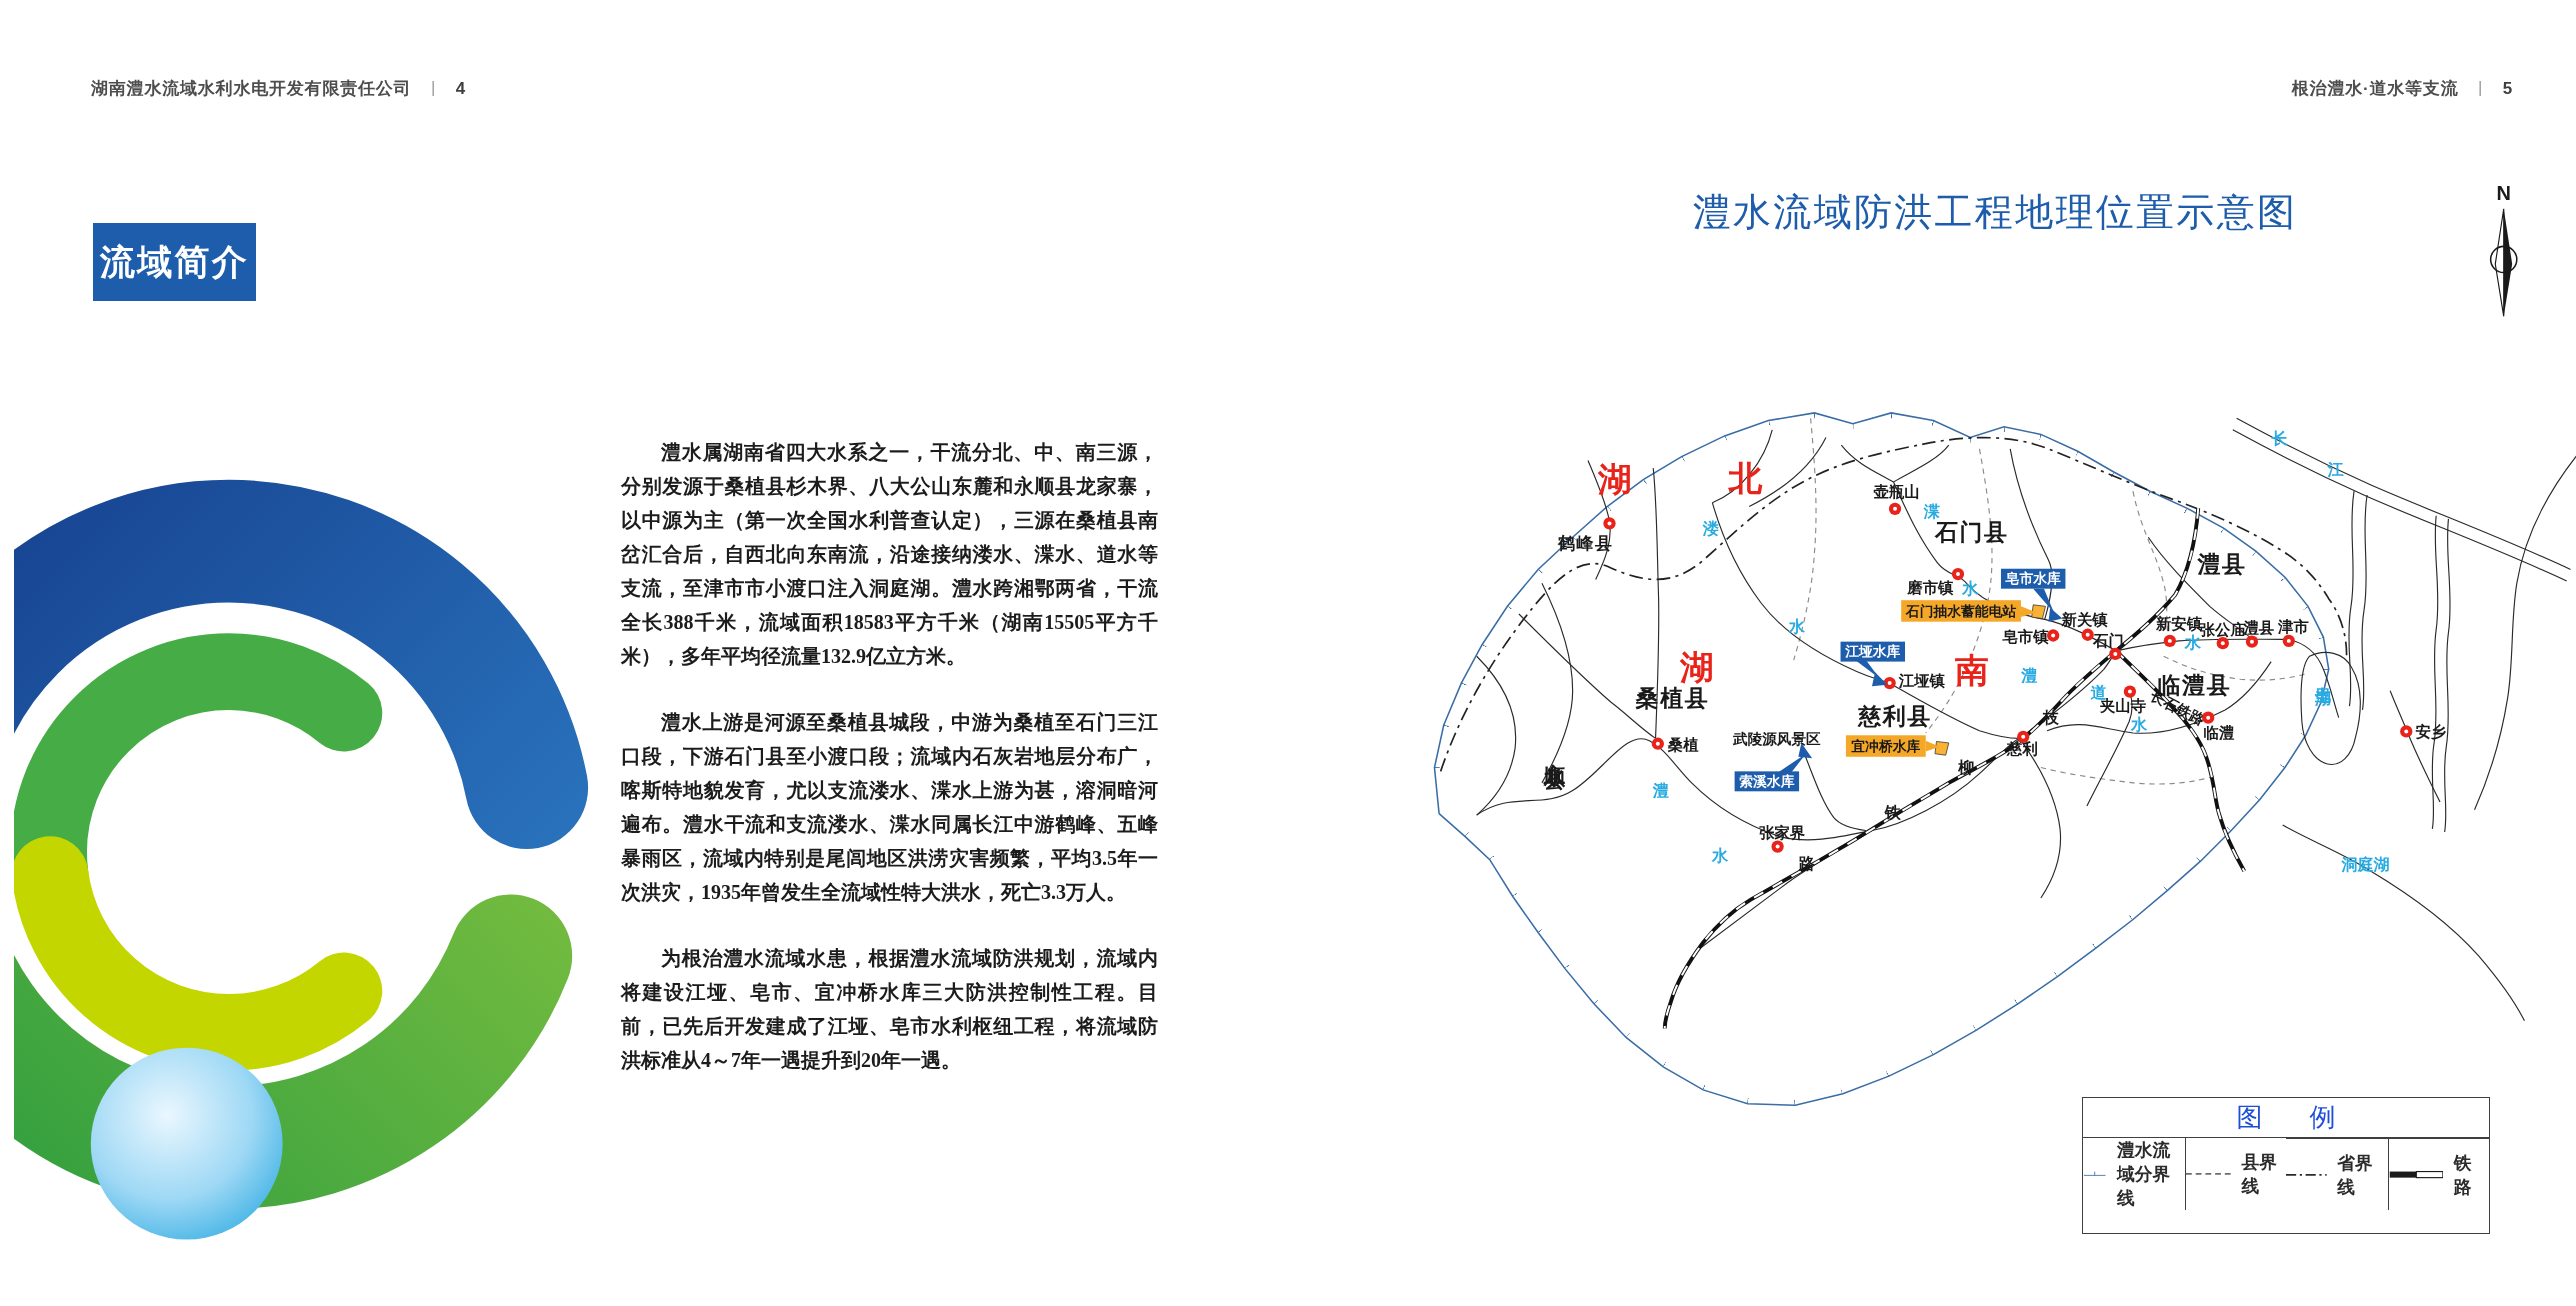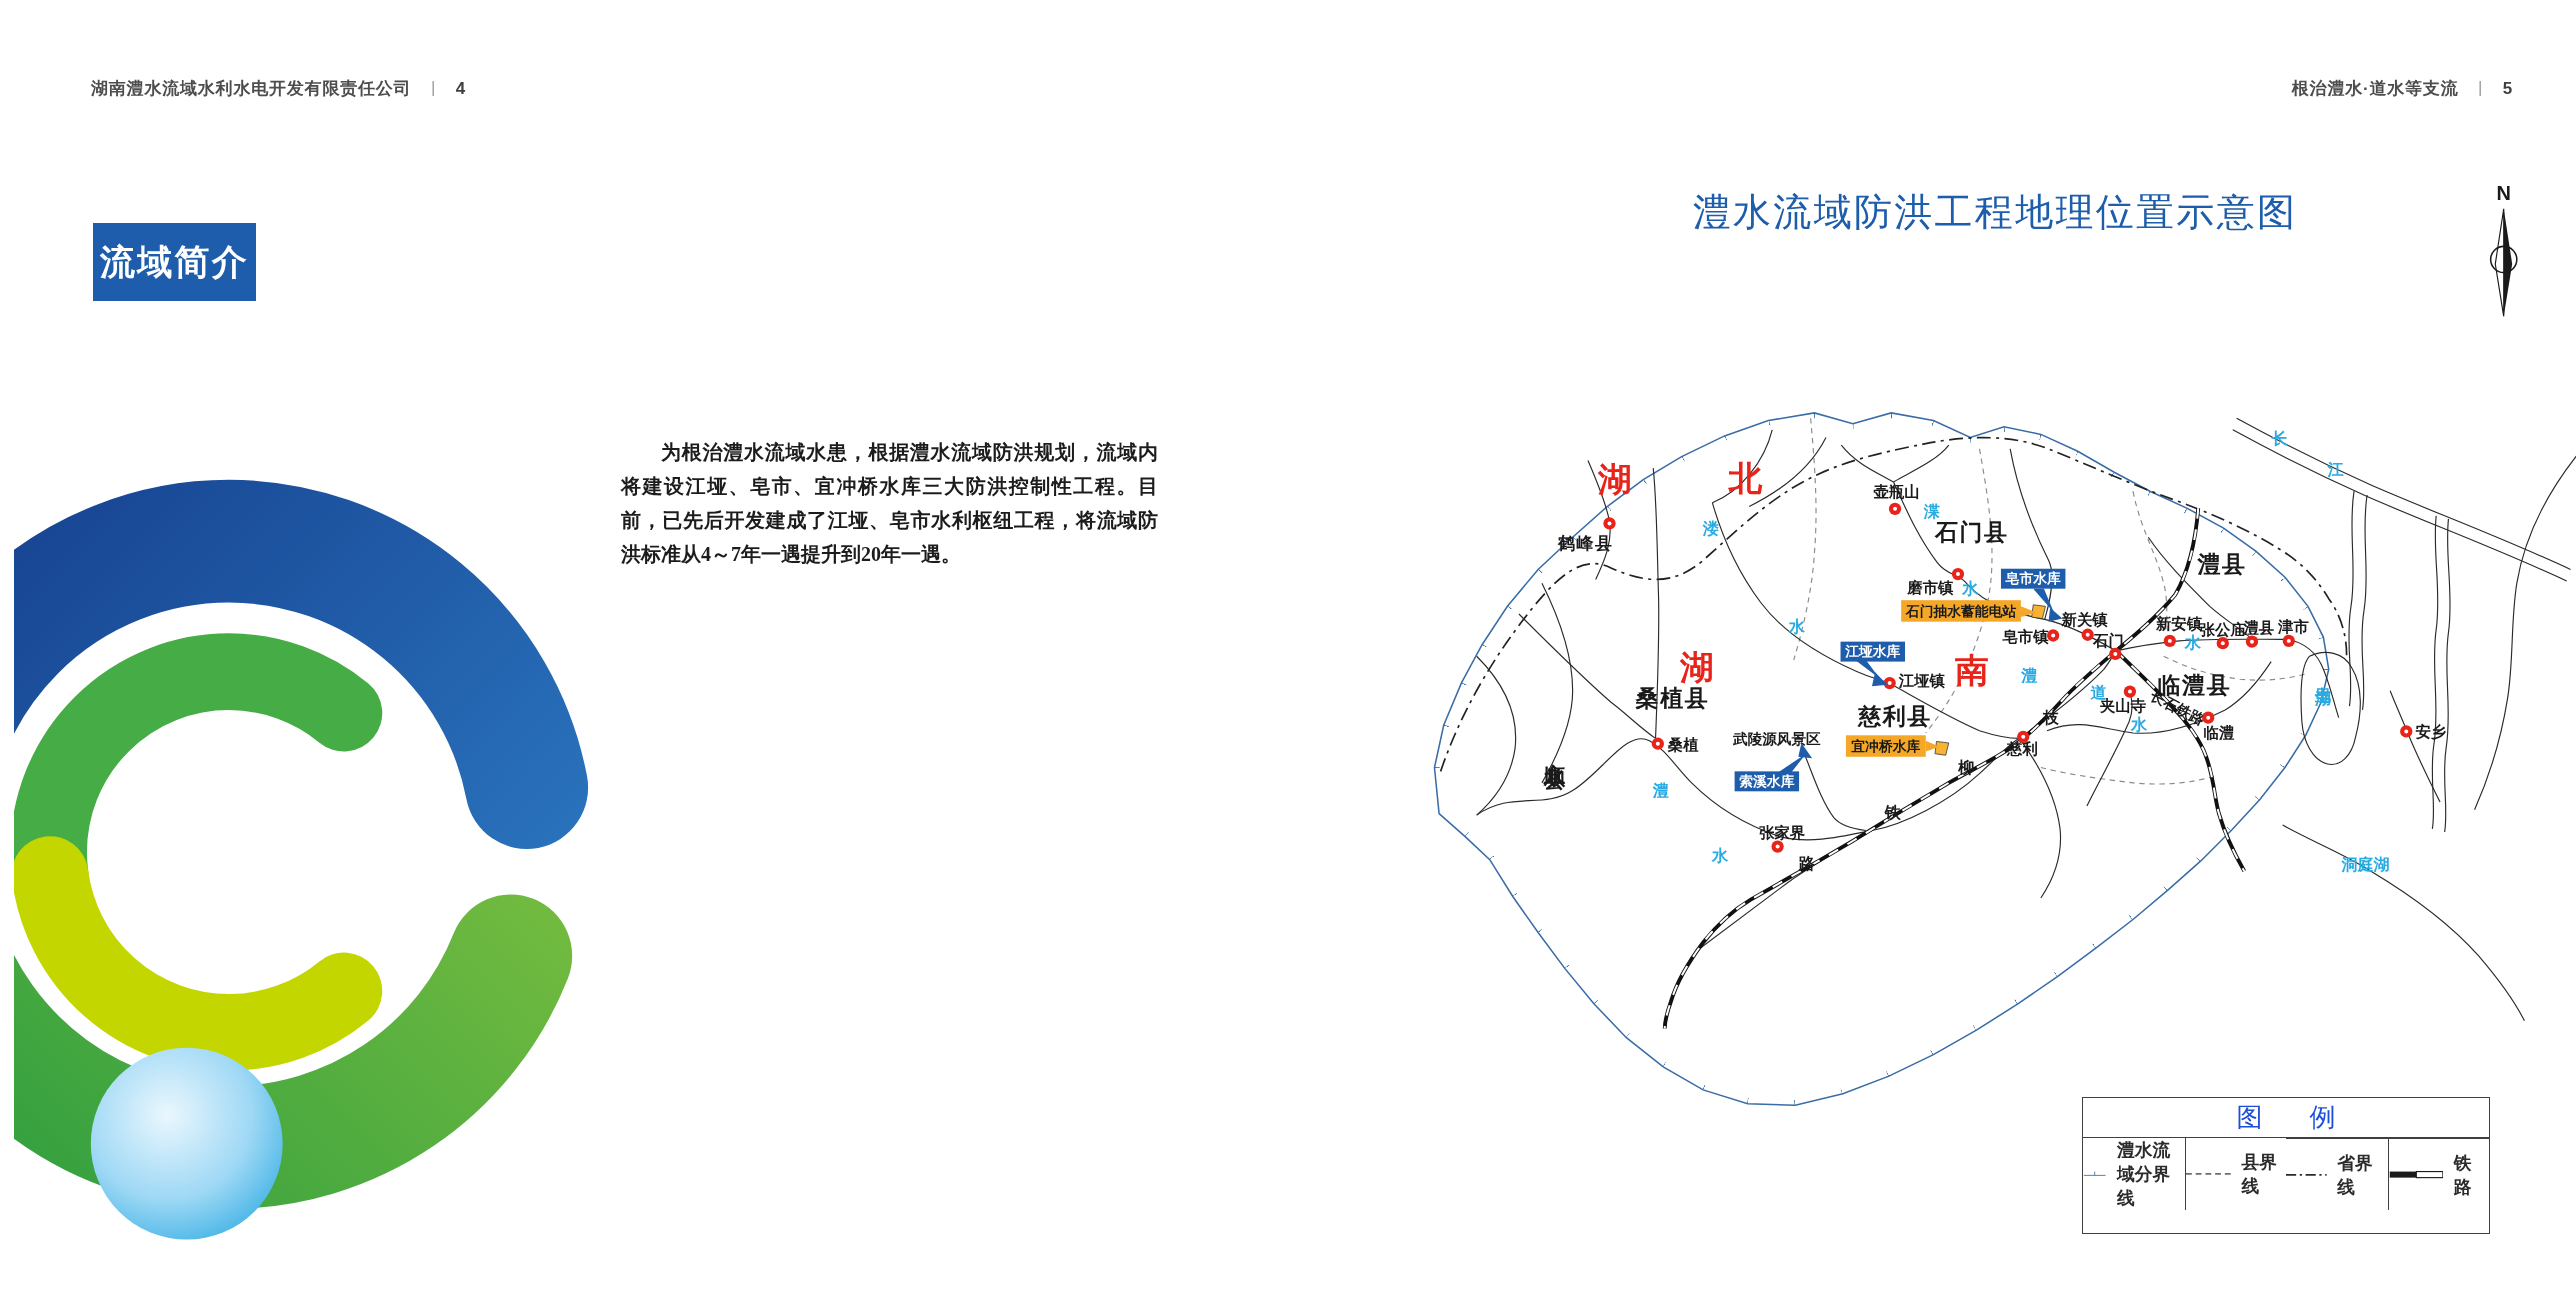--- a/index.html
+++ b/index.html
@@ -88,20 +88,22 @@
     <g>
       <circle cx="340" cy="585" r="395" fill="none" stroke="url(#gBlue)" stroke-width="160" pathLength="100" stroke-dasharray="52 48" stroke-dashoffset="-45" stroke-linecap="round"></circle>
       <circle cx="340" cy="585" r="395" fill="none" stroke="url(#gGreen)" stroke-width="160" pathLength="100" stroke-dasharray="39 61" stroke-dashoffset="-6" stroke-linecap="round"></circle>
       <circle cx="340" cy="595" r="235" fill="none" stroke="#45ac46" stroke-width="100" pathLength="100" stroke-dasharray="38 62" stroke-dashoffset="-48" stroke-linecap="round"></circle>
       <circle cx="340" cy="595" r="235" fill="none" stroke="#c3d600" stroke-width="100" pathLength="100" stroke-dasharray="34 66" stroke-dashoffset="-14" stroke-linecap="round"></circle>
       <circle cx="285" cy="975" r="125" fill="url(#gDrop)"></circle>
     </g>
   </svg>
 
   <div class="abs" id="body-text">
+    <p>澧水属湖南省四大水系之一，干流分北、中、南三源，分别发源于桑植县杉木界、八大公山东麓和永顺县龙家寨，以中源为主（第一次全国水利普查认定），三源在桑植县南岔汇合后，自西北向东南流，沿途接纳溇水、渫水、道水等支流，至津市市小渡口注入洞庭湖。澧水跨湘鄂两省，干流全长388千米，流域面积18583平方千米（湖南15505平方千米），多年平均径流量132.9亿立方米。</p>
+    <p>澧水上游是河源至桑植县城段，中游为桑植至石门三江口段，下游石门县至小渡口段；流域内石灰岩地层分布广，喀斯特地貌发育，尤以支流溇水、渫水上游为甚，溶洞暗河遍布。澧水干流和支流溇水、渫水同属长江中游鹤峰、五峰暴雨区，流域内特别是尾闾地区洪涝灾害频繁，平均3.5年一次洪灾，1935年曾发生全流域性特大洪水，死亡3.3万人。</p>
     <p>为根治澧水流域水患，根据澧水流域防洪规划，流域内将建设江垭、皂市、宜冲桥水库三大防洪控制性工程。目前，已先后开发建成了江垭、皂市水利枢纽工程，将流域防洪标准从4～7年一遇提升到20年一遇。</p>
   </div>
 
   <div class="abs" id="map-title">澧水流域防洪工程地理位置示意图</div>
 
   <svg class="abs" id="compass" viewBox="0 0 74 190">
     <text x="36" y="28" text-anchor="middle" font-size="26" font-weight="700" fill="#1a1a1a">N</text>
     <g>
       <polygon points="36,40 47,112 36,180" fill="#1a1a1a"></polygon>
       <polygon points="36,40 25,112 36,180" fill="#ffffff" stroke="#1a1a1a" stroke-width="1.5"></polygon>

